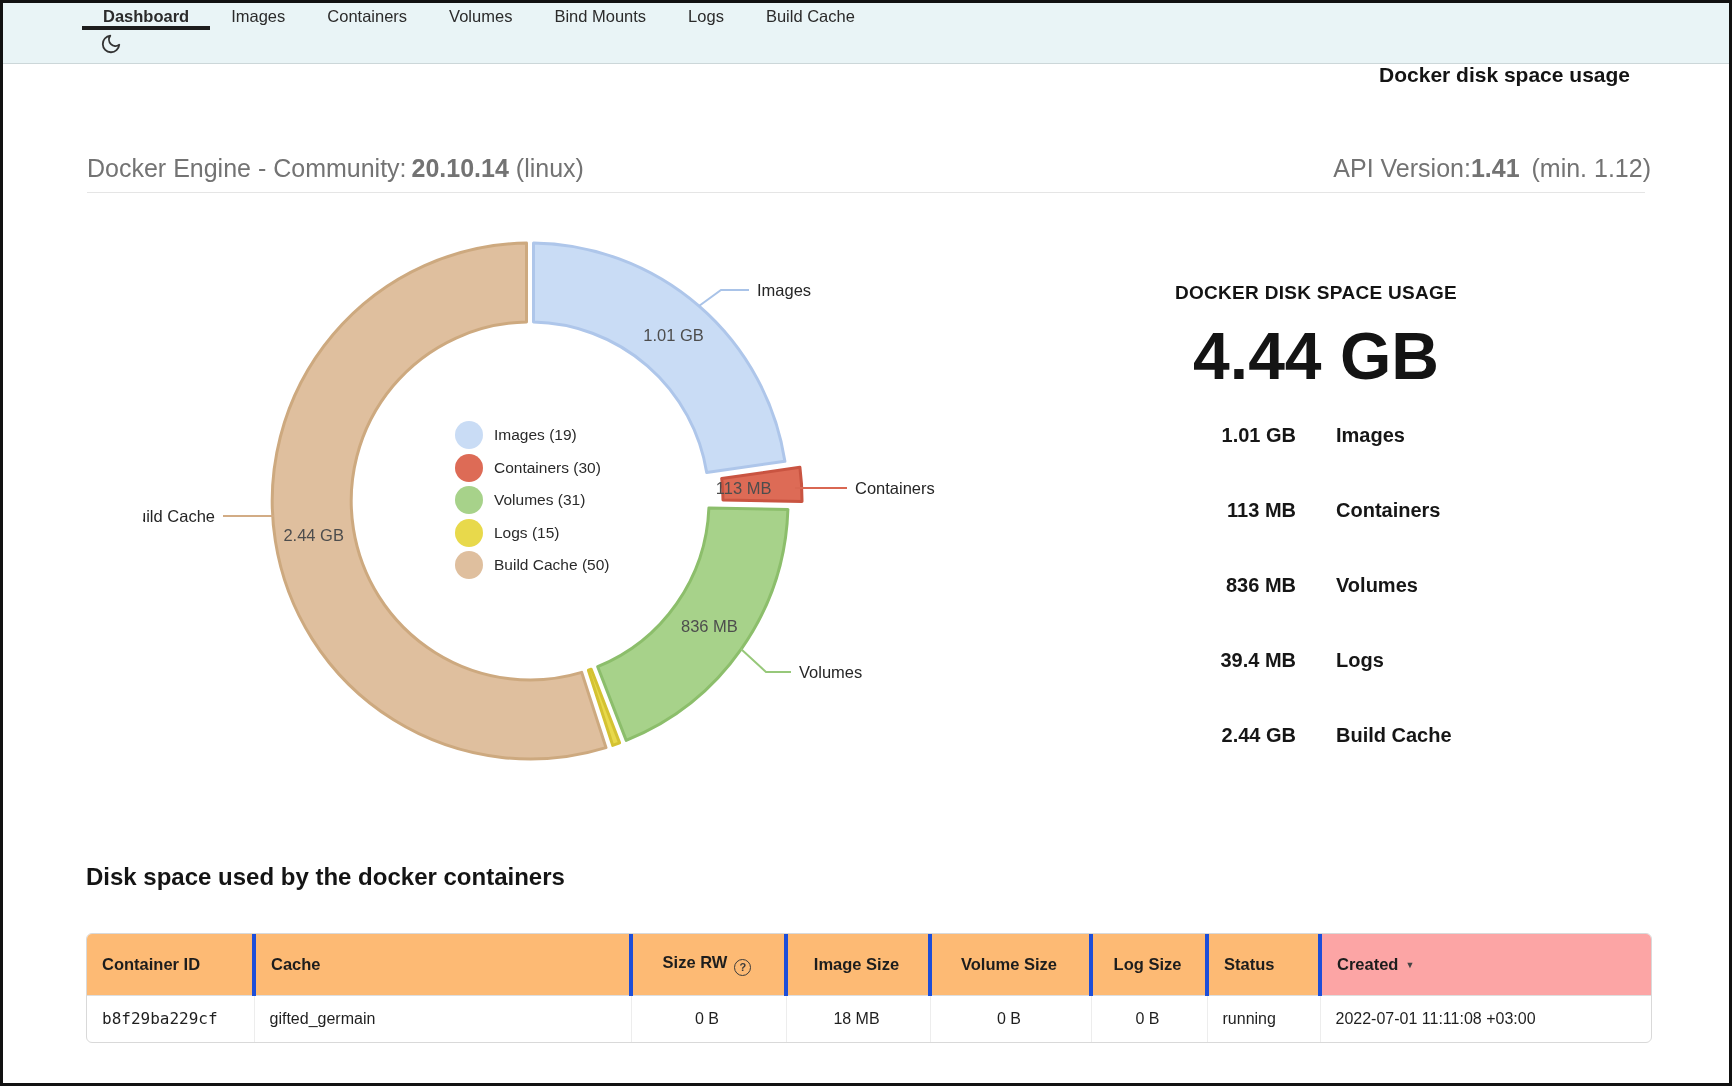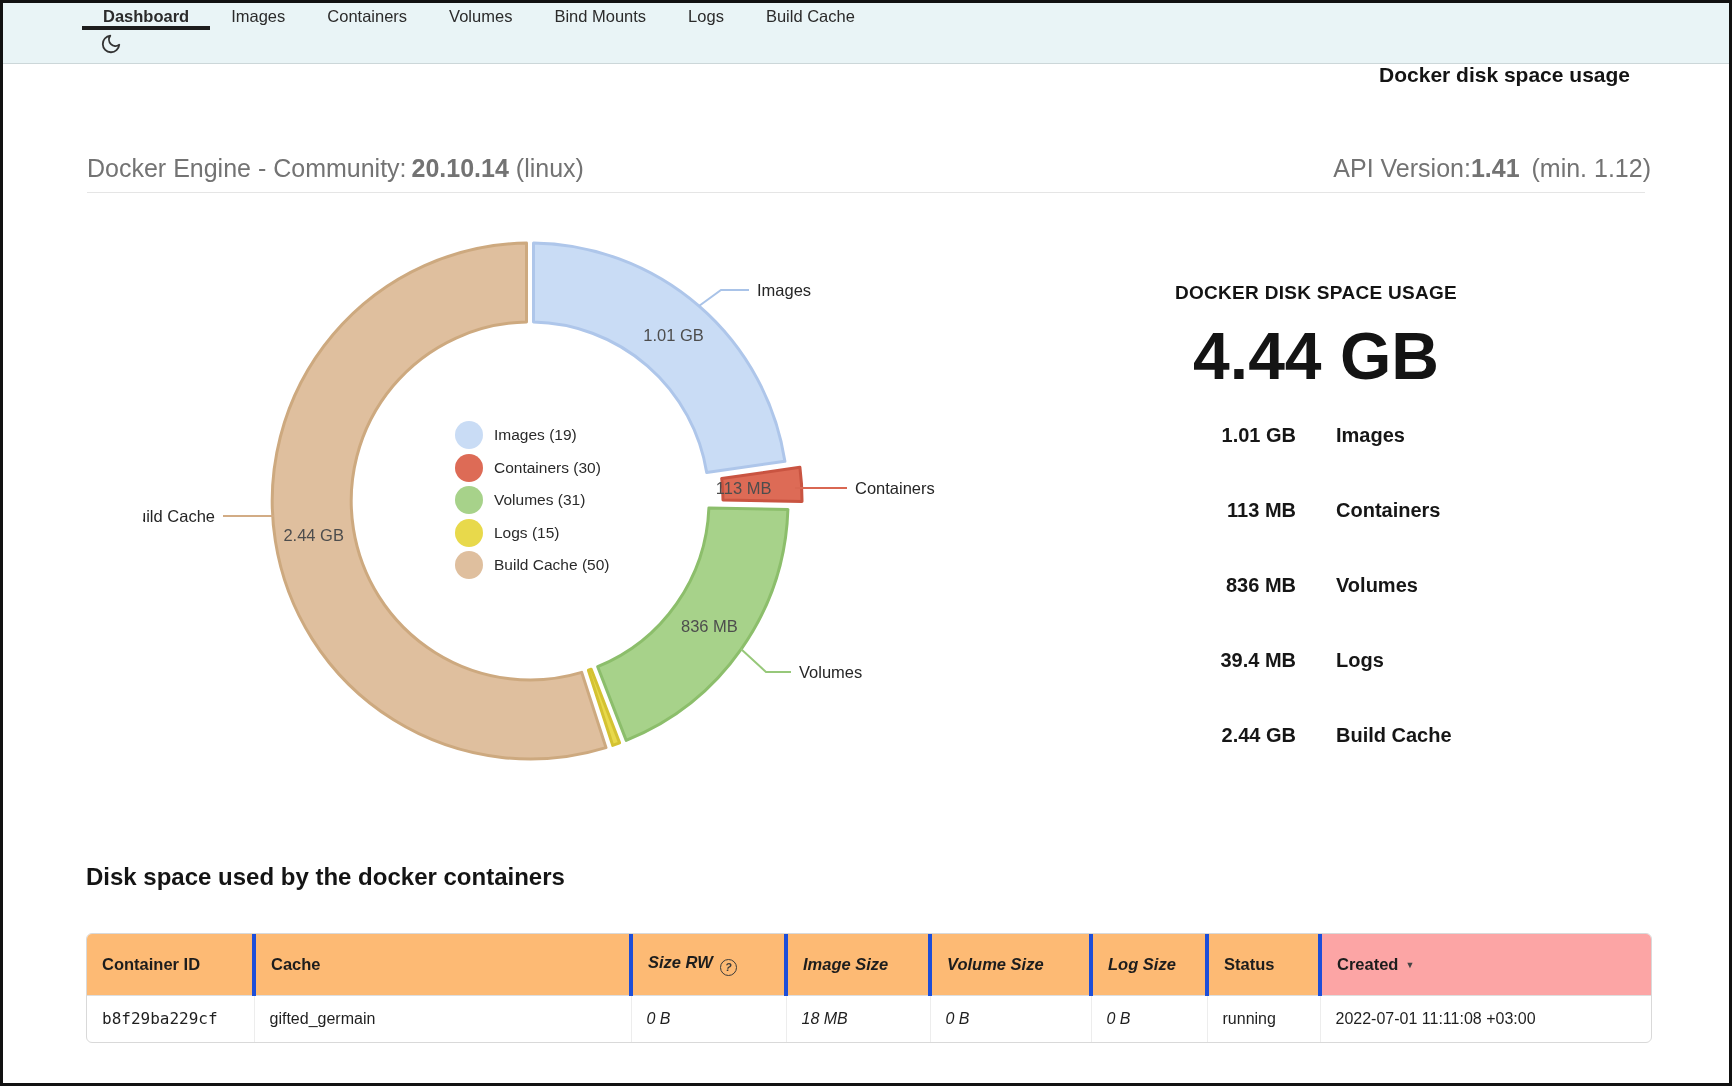--- a/index.html
+++ b/index.html
@@ -73,21 +73,21 @@
   }
   table.containers th:last-child { border-right:none; }
   table.containers th.sorted { background:#fca5a5; }
   table.containers td {
     height:47px; font-size:16px; color:#1f1f1f;
     border-right:1px solid #ededed; border-bottom:1px solid #e9e9e9; padding:0 15px;
     white-space:nowrap; overflow:hidden;
   }
   table.containers td:last-child { border-right:none; }
   table.containers tr:last-child td { border-bottom:none; }
-  .al { text-align:left; } .ar { text-align:left; padding-right:18px !important;font-style:italic; } .ac { text-align:left; }
+  .al { text-align:left; } .ar { text-align:center; padding-right:18px !important; } .ac { text-align:left; }
   td.mono { font-family:"DejaVu Sans Mono","Liberation Mono",monospace; font-size:13.5px; color:#2a2a2a; }
   .help-circle {
     display:inline-flex; align-items:center; justify-content:center;
     width:17px; height:17px; border:1.5px solid #3a3a3a; border-radius:50%;
     font-size:11px; font-weight:bold; color:#3a3a3a; margin-left:7px; vertical-align:-3px;
   }
   .sort-arrow { font-size:9px; color:#444; margin-left:7px; vertical-align:2px; }
 </style>
 </head>
 <body>

